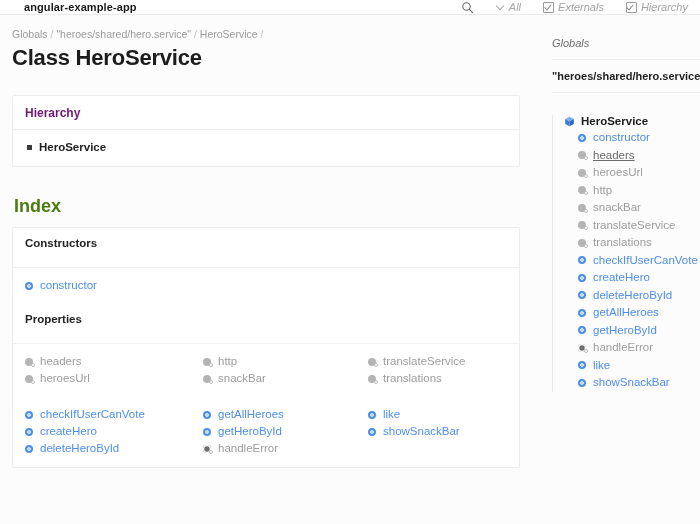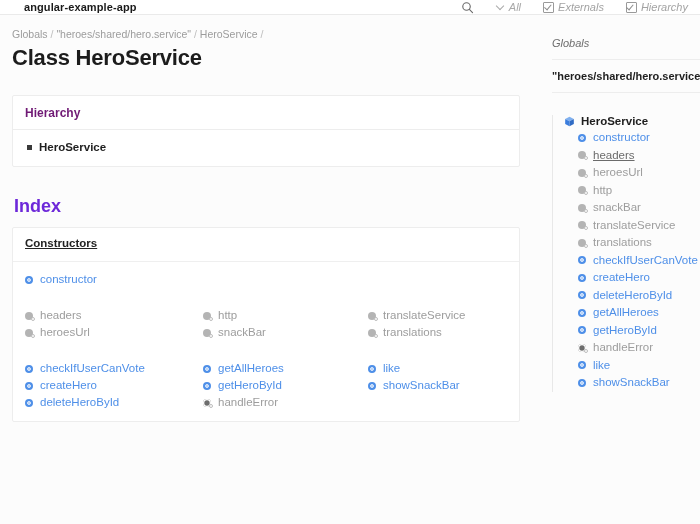--- a/index.html
+++ b/index.html
@@ -163,31 +163,30 @@
   .sq {
     width: 5px;
     height: 5px;
     background: #3a3a3a;
     display: inline-block;
   }
 
   .index-title {
     font-size: 18px;
     font-weight: bold;
-    color: #6d28d9;
+    color: #4d7c0f;
     margin: 29px 0 10px 2px;
   }
 
   .section-head {
-    padding: 9px 12px 12px 12px;
+    padding: 9px 12px 18px 12px;
     border-bottom: 1px solid #efefef;
     font-size: 11.5px;
     font-weight: bold;
     color: #232323;
-    text-decoration: underline;
   }
   .section-body {
     padding: 9px 12px 10px 12px;
   }
   .grid3 {
     display: grid;
     grid-template-columns: 178px 165px 1fr;
     row-gap: 2px;
   }
   .member {
@@ -371,20 +370,21 @@
                   <span class="dot"></span>
                 </span>
               <span class="lbl">constructor</span>
             </div>
           </div>
           <div></div>
           <div></div>
         </div>
       </div>
 
+      <div class="section-head">Properties</div>
       <div class="section-body">
         <div class="grid3">
           <div>
             <div class="member priv">
               <span class="ic prop privmark">
                   <span class="dot"></span>
                 </span>
               <span class="lbl">headers</span>
             </div>
             <div class="member priv">

